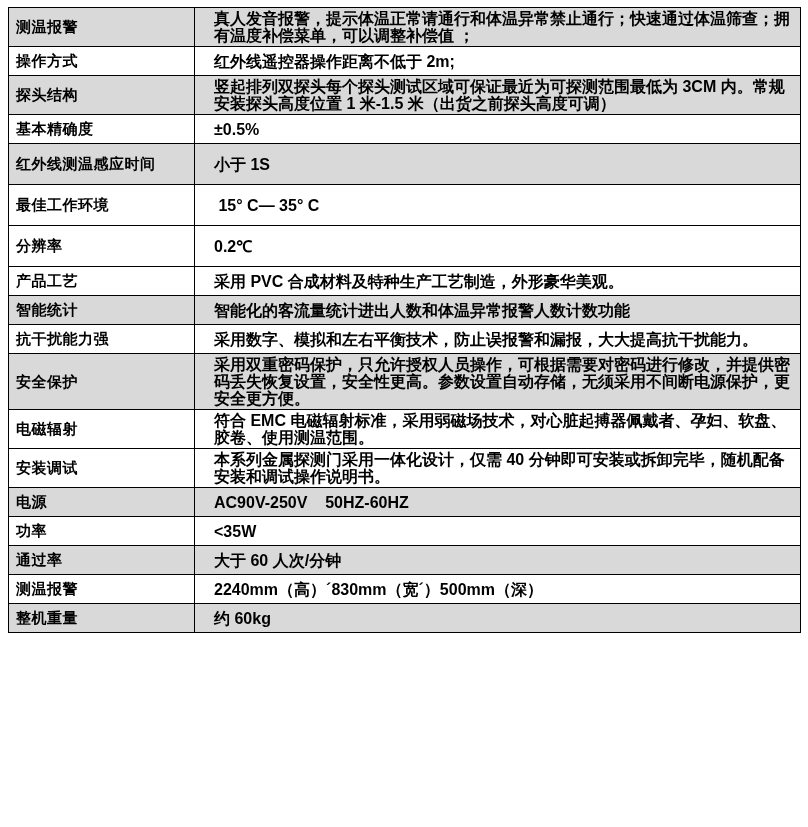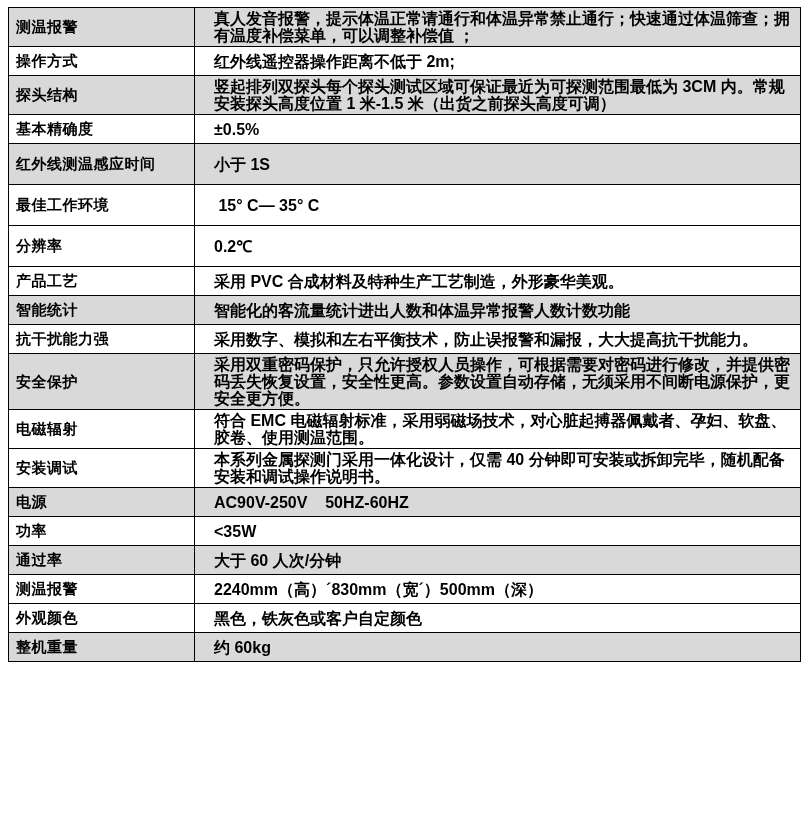--- a/index.html
+++ b/index.html
@@ -133,24 +133,20 @@
     <td class="label-cell">通过率</td>
     <td class="value-cell">大于 60 人次/分钟</td>
   </tr>
 
   <tr>
     <td class="label-cell">测温报警</td>
     <td class="value-cell">2240mm（高）´830mm（宽´）500mm（深）</td>
   </tr>
 
 
-  <tr>
-    <td class="label-cell">外观颜色</td>
-    <td class="value-cell">黑色，铁灰色或客户自定颜色</td>
-  </tr>
 
   <tr class="shaded">
     <td class="label-cell">整机重量</td>
     <td class="value-cell">约 60kg</td>
   </tr>
 </tbody>
   </table>
 </div>
 
 </body></html>

